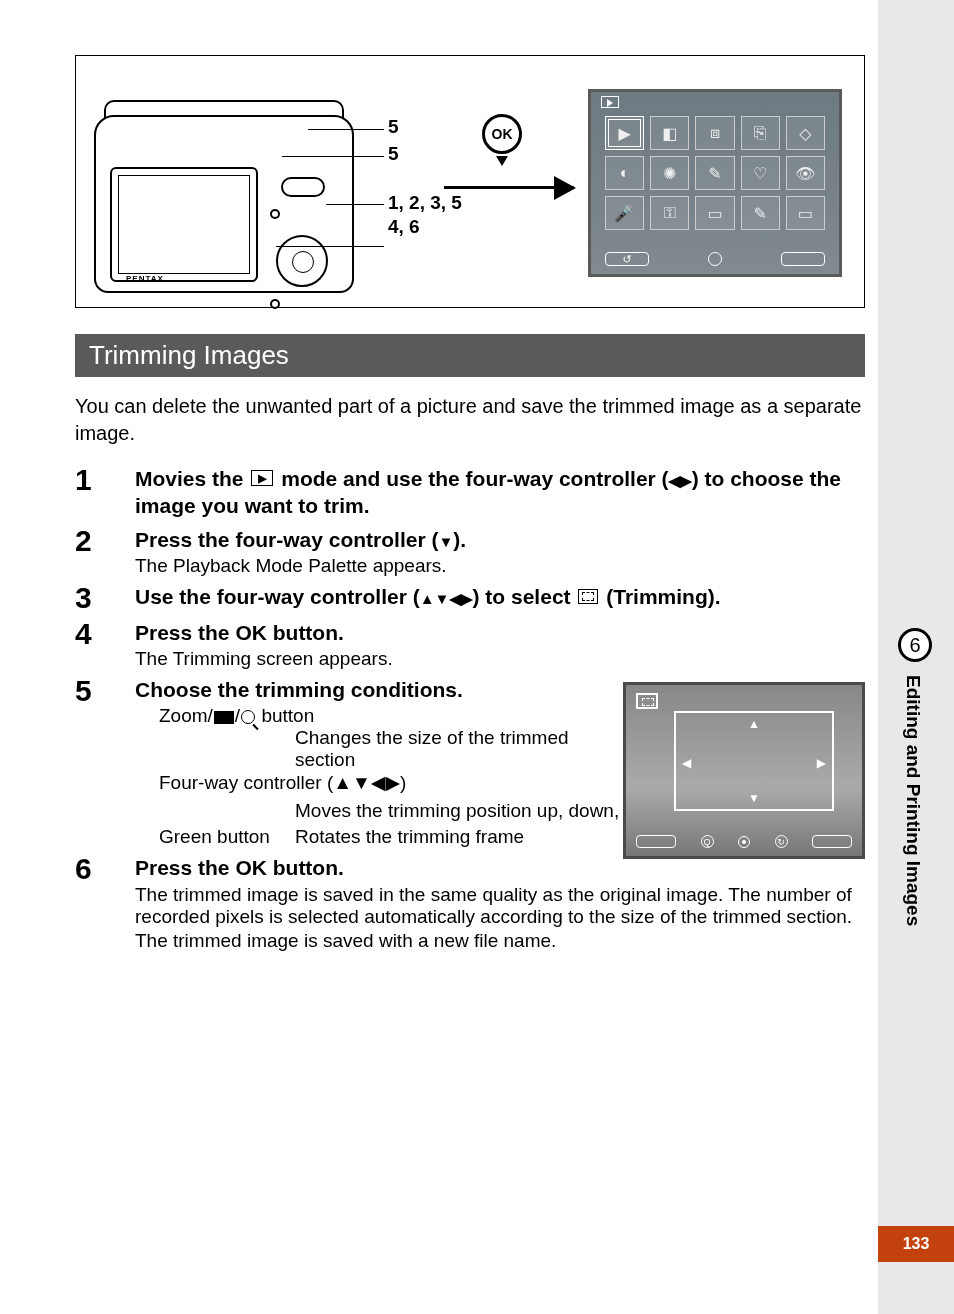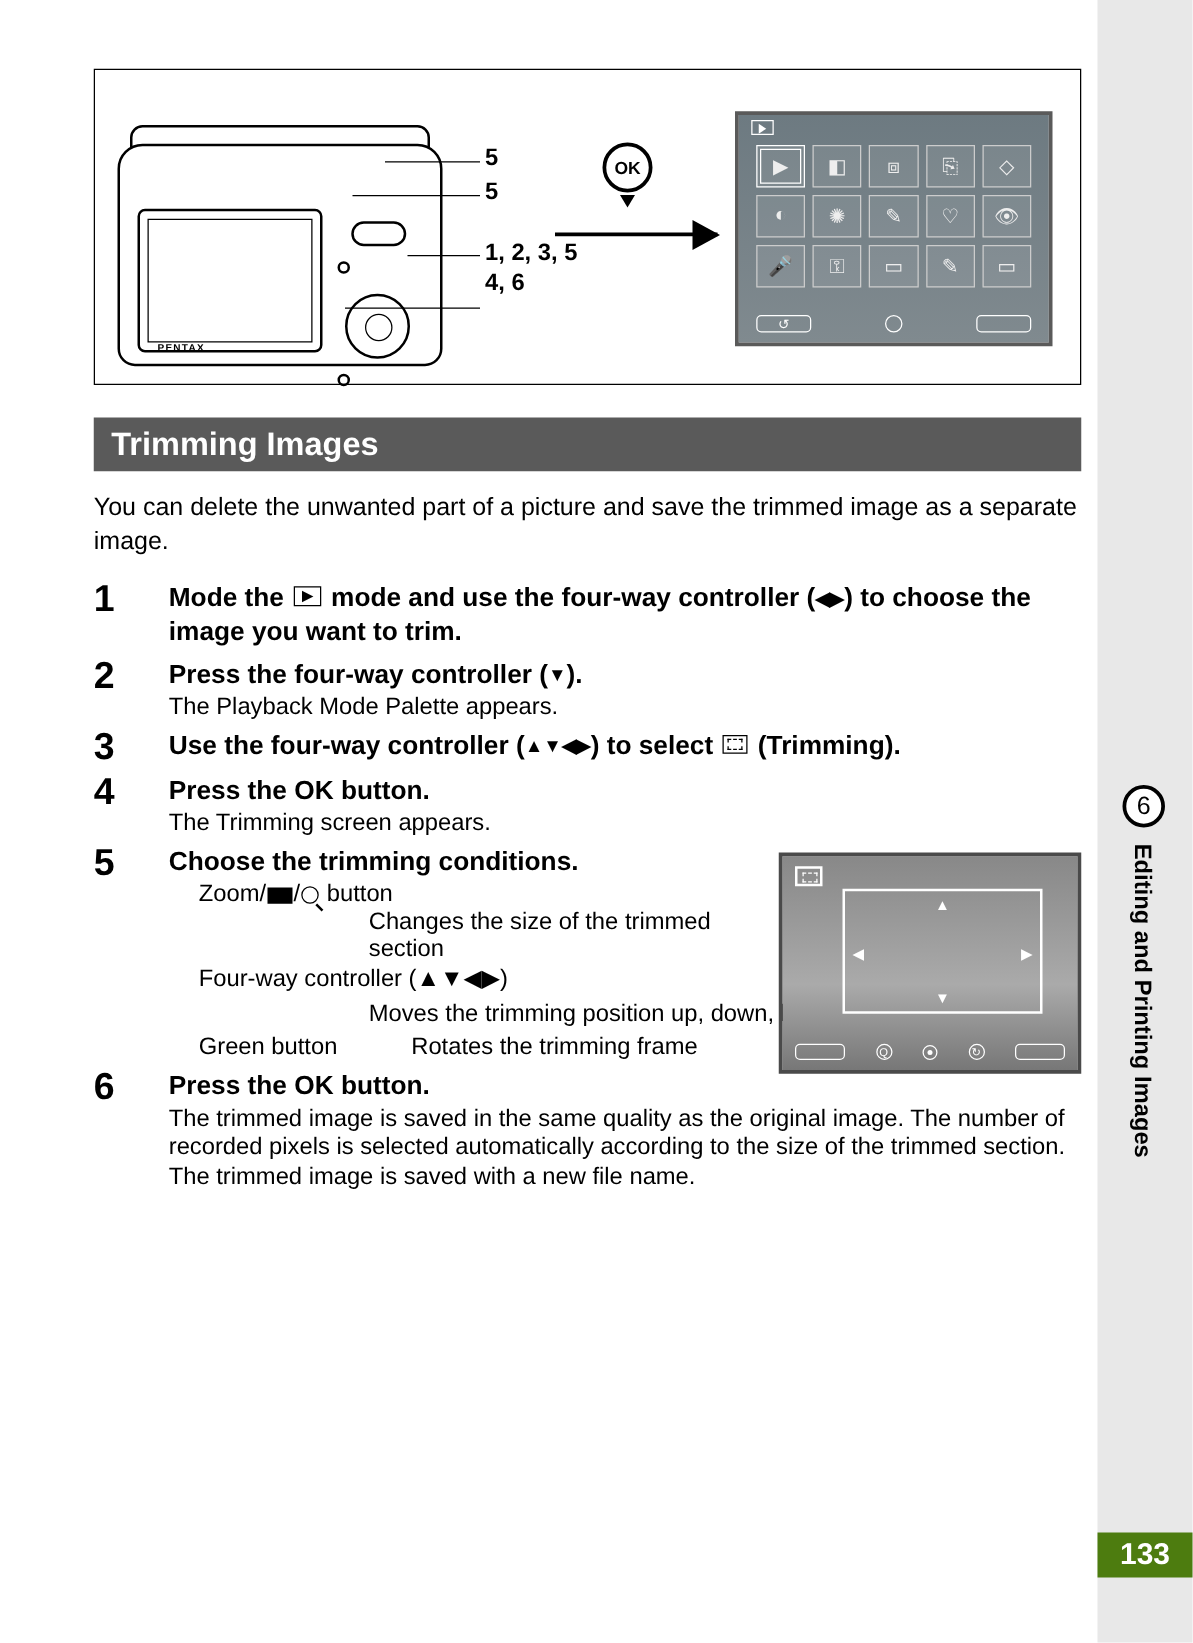--- a/index.html
+++ b/index.html
@@ -202,21 +202,21 @@
     width: 14px; height: 14px;
     border: 1.5px solid #fff;
     border-radius: 50%;
   }
 
   
   .section-bar {
     background: #5a5a5a;
     color: #fff;
     font-size: 26px;
-    font-weight: bold;
+    font-weight: normal;
     padding: 6px 14px;
     margin-bottom: 16px;
   }
   .intro {
     font-size: 20px;
     line-height: 1.35;
     margin-bottom: 18px;
   }
   .steps { list-style: none; }
   .step {
@@ -335,24 +335,24 @@
     right: 30px;
     top: 675px;
     writing-mode: vertical-rl;
     font-size: 19px;
     font-weight: bold;
   }
   .page-num-box {
     position: absolute;
     right: 0; bottom: 52px;
     width: 76px; height: 36px;
-    background: #4d7c0f;
+    background: #c2410c;
     color: #fff;
     display:flex;align-items:center;justify-content:center;
-    font-size: 24px;
+    font-size: 16px;
     font-weight: bold;
   }
 </style>
 </head>
 <body>
 
 <div class="sidebar">
   <div class="chapter-circle">6</div>
   <div class="chapter-label">Editing and Printing Images</div>
   <div class="page-num-box">133</div>
@@ -418,21 +418,21 @@
   <div class="section-bar">Trimming Images</div>
 
   <div class="intro">You can delete the unwanted part of a picture and save the trimmed image as a separate image.</div>
 
   <div class="steps">
 
     <div class="step">
       <div class="step-num">1</div>
       <div class="step-body">
         <div class="step-title">
-          <span>Mode the </span><span class="inline-icon">▶</span><span> mode and use the four-way controller (</span><span class="tri">◀</span><span class="tri">▶</span><span>) to choose the image you want to trim.</span>
+          <span>Movies the </span><span class="inline-icon">▶</span><span> mode and use the four-way controller (</span><span class="tri">◀</span><span class="tri">▶</span><span>) to choose the image you want to trim.</span>
         </div>
       </div>
     </div>
 
     <div class="step">
       <div class="step-num">2</div>
       <div class="step-body">
         <div class="step-title">
           <span>Press the four-way controller (</span><span class="tri">▼</span><span>).</span>
         </div>
@@ -467,21 +467,21 @@
           <div>
             <span>Zoom/</span><span class="filled-rect"></span>/<span class="mag"></span><span> button</span>
           </div>
           <div style="padding-left:136px;">Changes the size of the trimmed section</div>
           <div>Four-way controller (▲▼◀▶)</div>
         </div>
       </div>
     </div>
 
     <div style="padding-left:220px;font-size:19px;">Moves the trimming position up, down, left and right</div>
-    <div class="ctrl-row" style="padding-left:84px;font-size:19px;gap:34px;">
+    <div class="ctrl-row" style="padding-left:84px;font-size:19px;">
       <div class="ctrl-label" style="width:136px;">Green button</div>
       <div class="ctrl-desc">Rotates the trimming frame</div>
     </div>
 
     <div class="step" style="margin-top:6px;">
       <div class="step-num">6</div>
       <div class="step-body">
         <div class="step-title">
           <span>Press the </span><span class="ok-text">OK</span><span> button.</span>
         </div>

